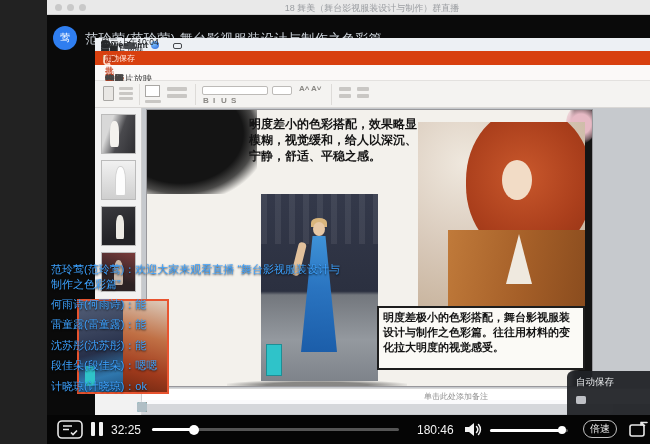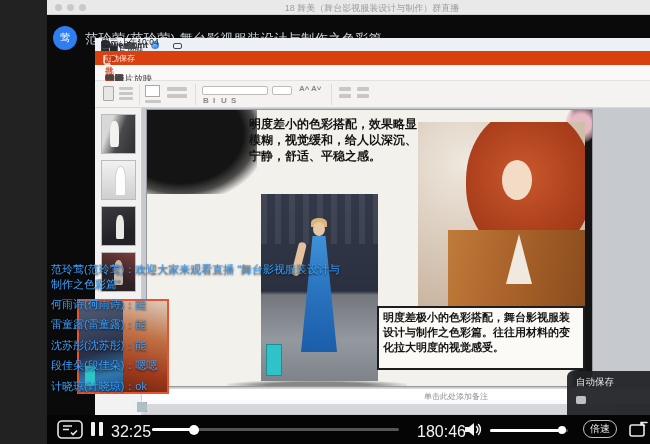--- a/index.html
+++ b/index.html
@@ -145,21 +145,21 @@
   
   .like-badge{left:612px;top:402px;width:38px;height:15px;background:#4a5af0;border-radius:8px 0 0 8px;
               color:#fff;font-size:9.5px;line-height:15px;text-align:center;z-index:60;}
 
   
   .controls{left:0;top:415px;width:650px;height:29px;background:#050505;z-index:40;}
   .ctl-toggle{left:10px;top:5px;width:26px;height:19px;}
   .pause{left:44px;top:7px;width:13px;height:14px;}
   .pause i{top:0;width:3.5px;height:14px;background:#f2f2f2;border-radius:1px;}
   .pause i.b2{left:8px;}
-  .time{top:8px;font-size:16px;color:#f2f2f2;white-space:nowrap;text-align:center;}
+  .time{top:8px;font-size:12px;color:#f2f2f2;white-space:nowrap;text-align:center;}
   .t-cur{left:64px;}
   .t-tot{left:370px;}
   .track{left:105px;top:13px;width:247px;height:3px;border-radius:2px;background:rgba(255,255,255,.32);}
   .track .fill{left:0;top:0;height:3px;border-radius:2px;background:#fff;}
   .track .dot{top:-3.5px;width:10px;height:10px;border-radius:50%;background:#fff;}
   .spk{left:417px;top:7px;width:18px;height:15px;}
   .vol{left:443px;top:14px;width:78px;height:2.5px;border-radius:2px;background:rgba(255,255,255,.32);}
   .vol .fill{left:0;top:0;height:2.5px;border-radius:2px;background:#fff;}
   .vol .dot{top:-3px;width:8px;height:8px;border-radius:50%;background:#fff;}
   .speed-btn{left:536px;top:5px;width:34px;height:18px;border:1px solid rgba(255,255,255,.75);border-radius:10px;

